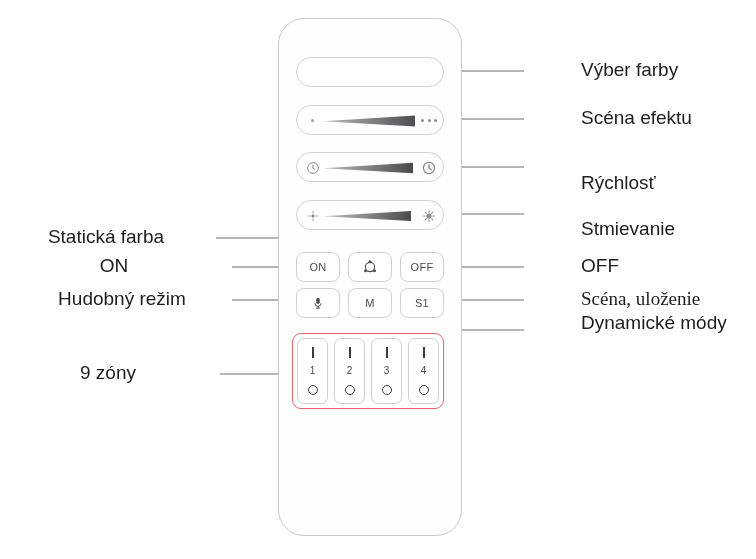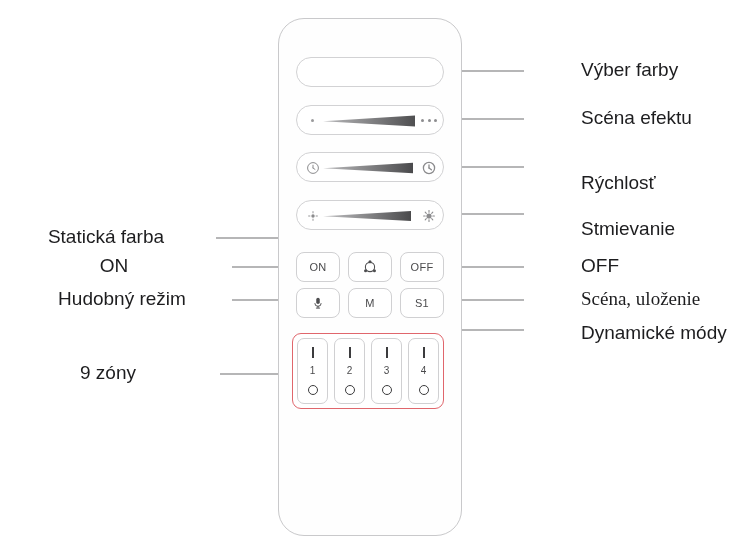--- a/index.html
+++ b/index.html
@@ -337,20 +337,20 @@
     <span class="ring"></span>
   </div>
 
 
   <div class="lbl lbl-r" style="top:60px;">Výber farby</div>
   <div class="lbl lbl-r" style="top:108px;">Scéna efektu</div>
   <div class="lbl lbl-r" style="top:173px;">Rýchlosť</div>
   <div class="lbl lbl-r" style="top:219px;">Stmievanie</div>
   <div class="lbl lbl-r" style="top:256px;">OFF</div>
   <div class="lbl lbl-r" style="top:289px;font-family:Liberation Serif, serif;">Scéna, uloženie</div>
-  <div class="lbl lbl-r" style="top:323px;">Dynamické módy</div>
+  <div class="lbl lbl-r" style="top:313px;">Dynamické módy</div>
 
   <div class="lbl lbl-l" style="top:227px;left:0;width:212px;">Statická farba</div>
   <div class="lbl lbl-l" style="top:256px;left:0;width:228px;">ON</div>
   <div class="lbl lbl-l" style="top:289px;left:8px;width:228px;">Hudobný režim</div>
   <div class="lbl lbl-l" style="top:363px;left:0;width:216px;">9 zóny</div>
 
 </div>
 
 </body></html>

